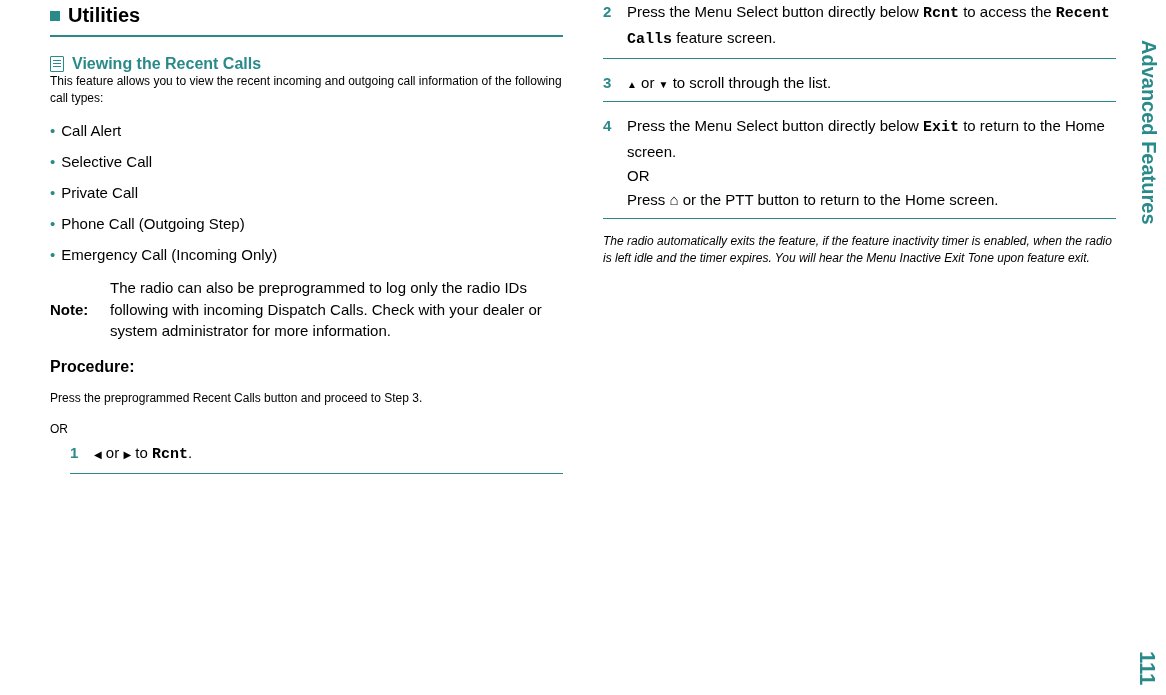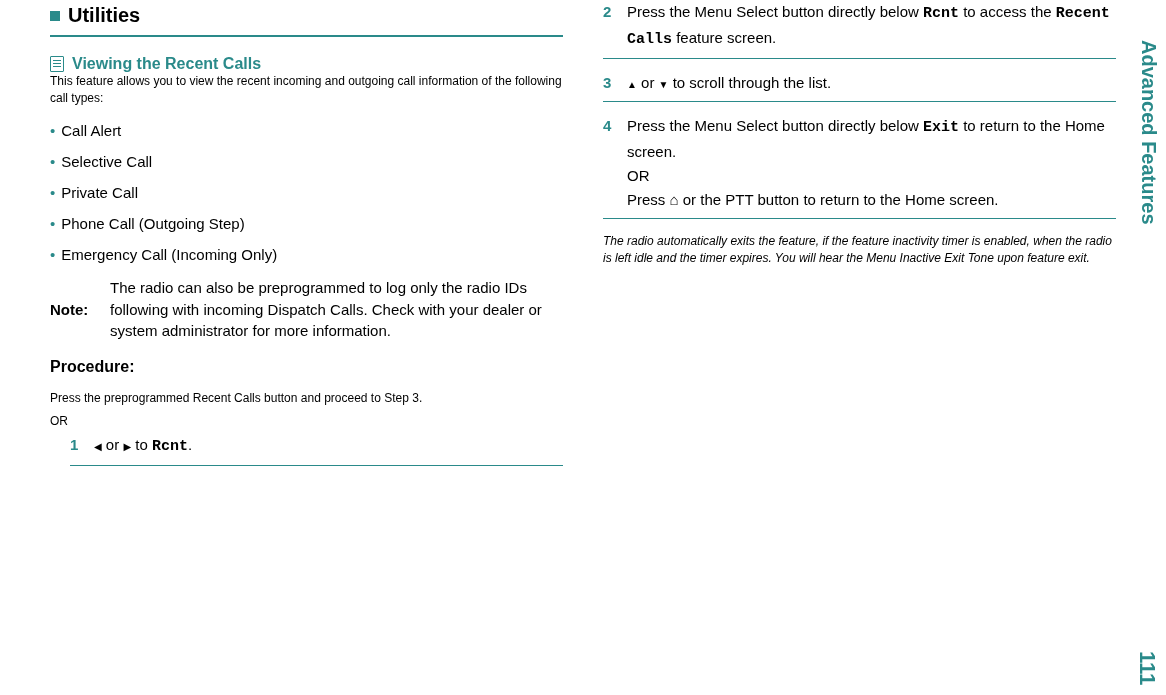--- a/index.html
+++ b/index.html
@@ -183,21 +183,21 @@
         <span class="bullet-dot">•</span>
         <span>Emergency Call (Incoming Only)</span>
       </div>
 
     <div class="note-row">
       <div class="note-label">Note:</div>
       <div>The radio can also be preprogrammed to log only the radio IDs following with incoming Dispatch Calls. Check with your dealer or system administrator for more information.</div>
     </div>
 
     <div class="proc-label">Procedure:</div>
-    <div class="body-text" style="margin-bottom:6px">
+    <div class="body-text" style="margin-bottom:14px">
       <span>Press the preprogrammed </span><span class="bold">Recent Calls</span><span> button and proceed to Step 3.</span>
     </div>
     <div class="body-text bold" style="margin-bottom:2px">OR</div>
 
     <div class="step">
       <div class="step-num">1</div>
       <div class="step-body">
         <span class="glyph-left"></span><span> or </span><span class="glyph-right"></span><span> to </span><span class="code">Rcnt</span><span>.</span>
       </div>
     </div>

